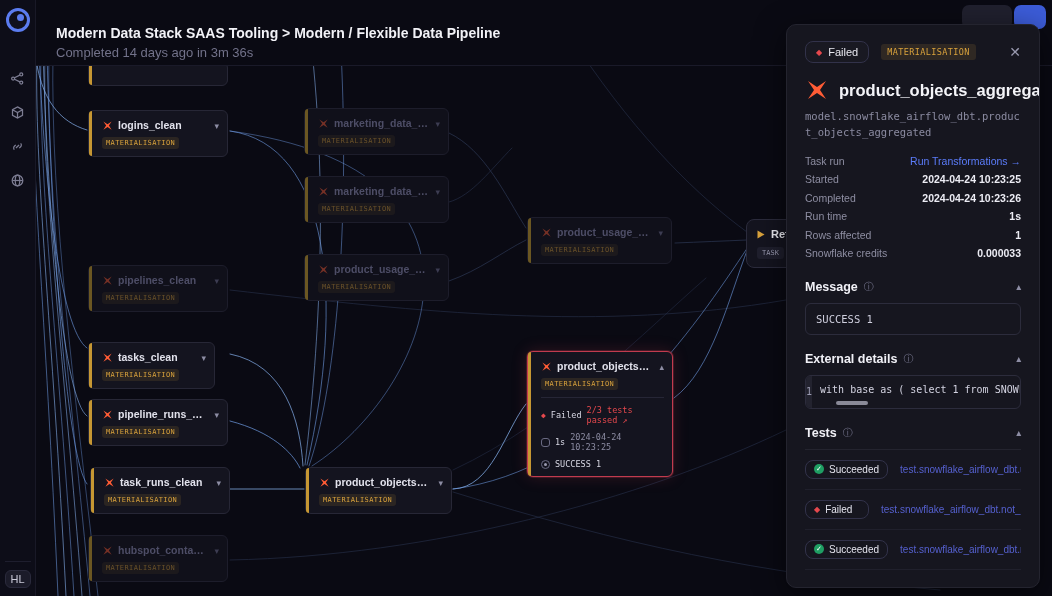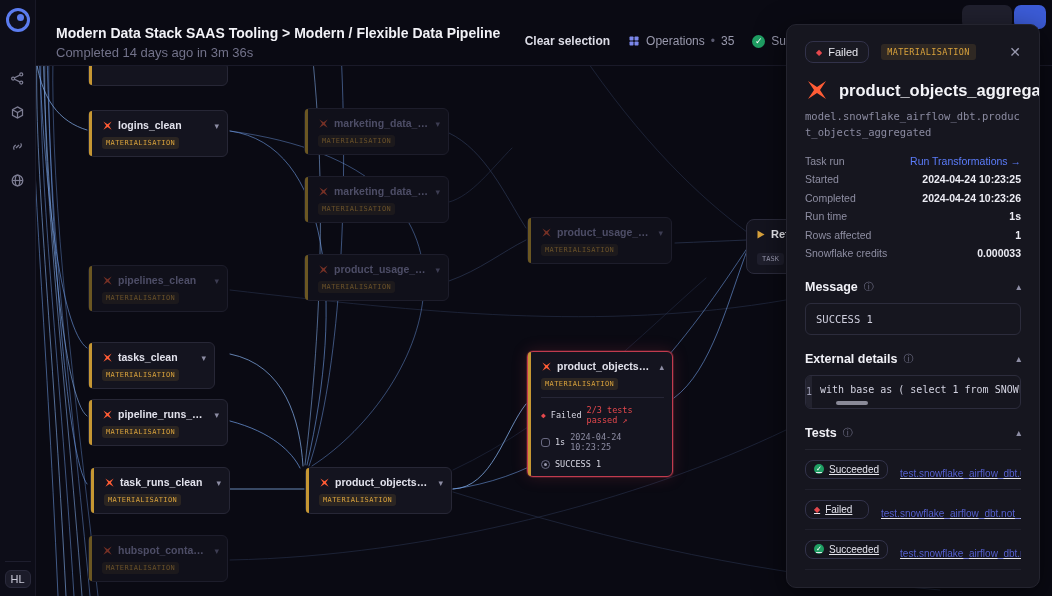--- a/index.html
+++ b/index.html
@@ -70,21 +70,21 @@
   .targico { width:9px; height:9px; border-radius:50%; border:1px solid #6a6a82; display:inline-flex;
     align-items:center; justify-content:center; }
   .targico::after { content:""; width:3px; height:3px; border-radius:50%; background:#9a9ab0; }
 
   
   .tasknode { position:absolute; z-index:2; background:#14141f; border:1px solid #2b2b3c;
     border-radius:8px; padding:8px 10px; }
   .tasknode .tt { display:flex; align-items:center; gap:6px; font-size:11px; font-weight:bold; color:#eeeef4; }
   .tri { width:0; height:0; border-left:4px solid transparent; border-right:4px solid transparent;
     border-bottom:7px solid #d9a23c; transform:rotate(90deg); }
-  .task-pill { display:inline-block; margin-top:13px; font-size:7px; font-family:"DejaVu Sans Mono", monospace;
+  .task-pill { display:inline-block; margin-top:7px; font-size:7px; font-family:"DejaVu Sans Mono", monospace;
     color:#9a9ab0; background:#1f1f2d; border-radius:3px; padding:2px 5px; }
   .tclock { display:inline-block; width:10px; height:10px; border-radius:50%;
     border:1px solid #6a6a82; margin-left:5px; vertical-align:middle; }
 
   
   #panel { position:absolute; left:786px; top:24px; width:254px; height:564px; z-index:10;
     background:#16161f; border:1px solid #24242f; border-radius:10px;
     box-shadow:0 8px 30px rgba(0,0,0,.55); padding:16px 18px; overflow:hidden; }
   .prow1 { display:flex; align-items:center; }
   .pill { display:inline-flex; align-items:center; gap:6px; border:1px solid #32324a;
@@ -109,21 +109,21 @@
   .codebox { margin-top:9px; border:1px solid #2c2c3c; border-radius:6px; display:flex;
     overflow:hidden; position:relative; height:34px; }
   .gutter { width:22px; background:#23232f; color:#9a9ab0; font-size:10px;
     display:flex; align-items:center; justify-content:center;
     font-family:"DejaVu Sans Mono", monospace; }
   .codetext { padding:8px 8px 0; font-size:10px; color:#d4d4e2; white-space:nowrap;
     font-family:"DejaVu Sans Mono", monospace; }
   .hscroll { position:absolute; left:30px; bottom:3px; width:32px; height:4px;
     border-radius:2px; background:#8a8a98; }
   .tests-divider { border-top:1px solid #24242f; margin-top:9px; }
-  .trow { display:flex; align-items:flex-end; padding:10px 0; border-bottom:1px solid #20202c;text-decoration:underline; }
+  .trow { display:flex; align-items:center; padding:10px 0; border-bottom:1px solid #20202c; }
   .tpill { display:inline-flex; align-items:center; gap:5px; border:1px solid #32324a;
     border-radius:8px; padding:3px 8px; font-size:10px; color:#e4e4ee; min-width:64px; }
   .tlink { margin-left:12px; font-size:10px; color:#5560cf; white-space:nowrap; overflow:hidden; flex:1; cursor:pointer; }
   .minicheck { width:10px; height:10px; border-radius:50%; background:#1f9e63; color:#fff;
     font-size:7px; display:inline-flex; align-items:center; justify-content:center; }
   .dbticon { display:inline-flex; }
 </style>
 </head>
 <body>
 
@@ -197,40 +197,20 @@
   </div>
   <div class="sfoot">
     <div class="divider"></div>
     <div class="avatar">HL</div>
   </div>
 </nav>
 
 <header id="header">
   <div class="crumb">Modern Data Stack SAAS Tooling &gt; Modern / Flexible Data Pipeline</div>
   <div class="subline">Completed 14 days ago in 3m 36s</div>
-  <div class="toolbar">
-    <span class="clear-sel">Clear selection</span>
-    <span class="tstat">
-      <svg width="12" height="12" viewBox="0 0 24 24">
-        <g fill="#7b87ea">
-            <rect x="3" y="3" width="8" height="8" rx="1.5"></rect>
-            <rect x="13" y="3" width="8" height="8" rx="1.5"></rect>
-        <rect x="3" y="13" width="8" height="8" rx="1.5"></rect>
-            <rect x="13" y="13" width="8" height="8" rx="1.5"></rect>
-          </g>
-      </svg>
-      <span>Operations</span>
-      <span class="tdot">•</span>
-      <span>35</span>
-    </span>
-    <span class="tstat">
-      <span class="gcheck">✓</span>
-      <span>Su</span>
-    </span>
-  </div>
 </header>
 <div class="hbtn grey"></div>
 <div class="hbtn blue"></div>
 
 <div class="node" style="left:88px;top:62px;width:140px;height:24px">
   <span class="stripe"></span>
 </div>
 
 <div class="node" style="left:88px;top:110px;width:140px">
   <span class="stripe"></span>

